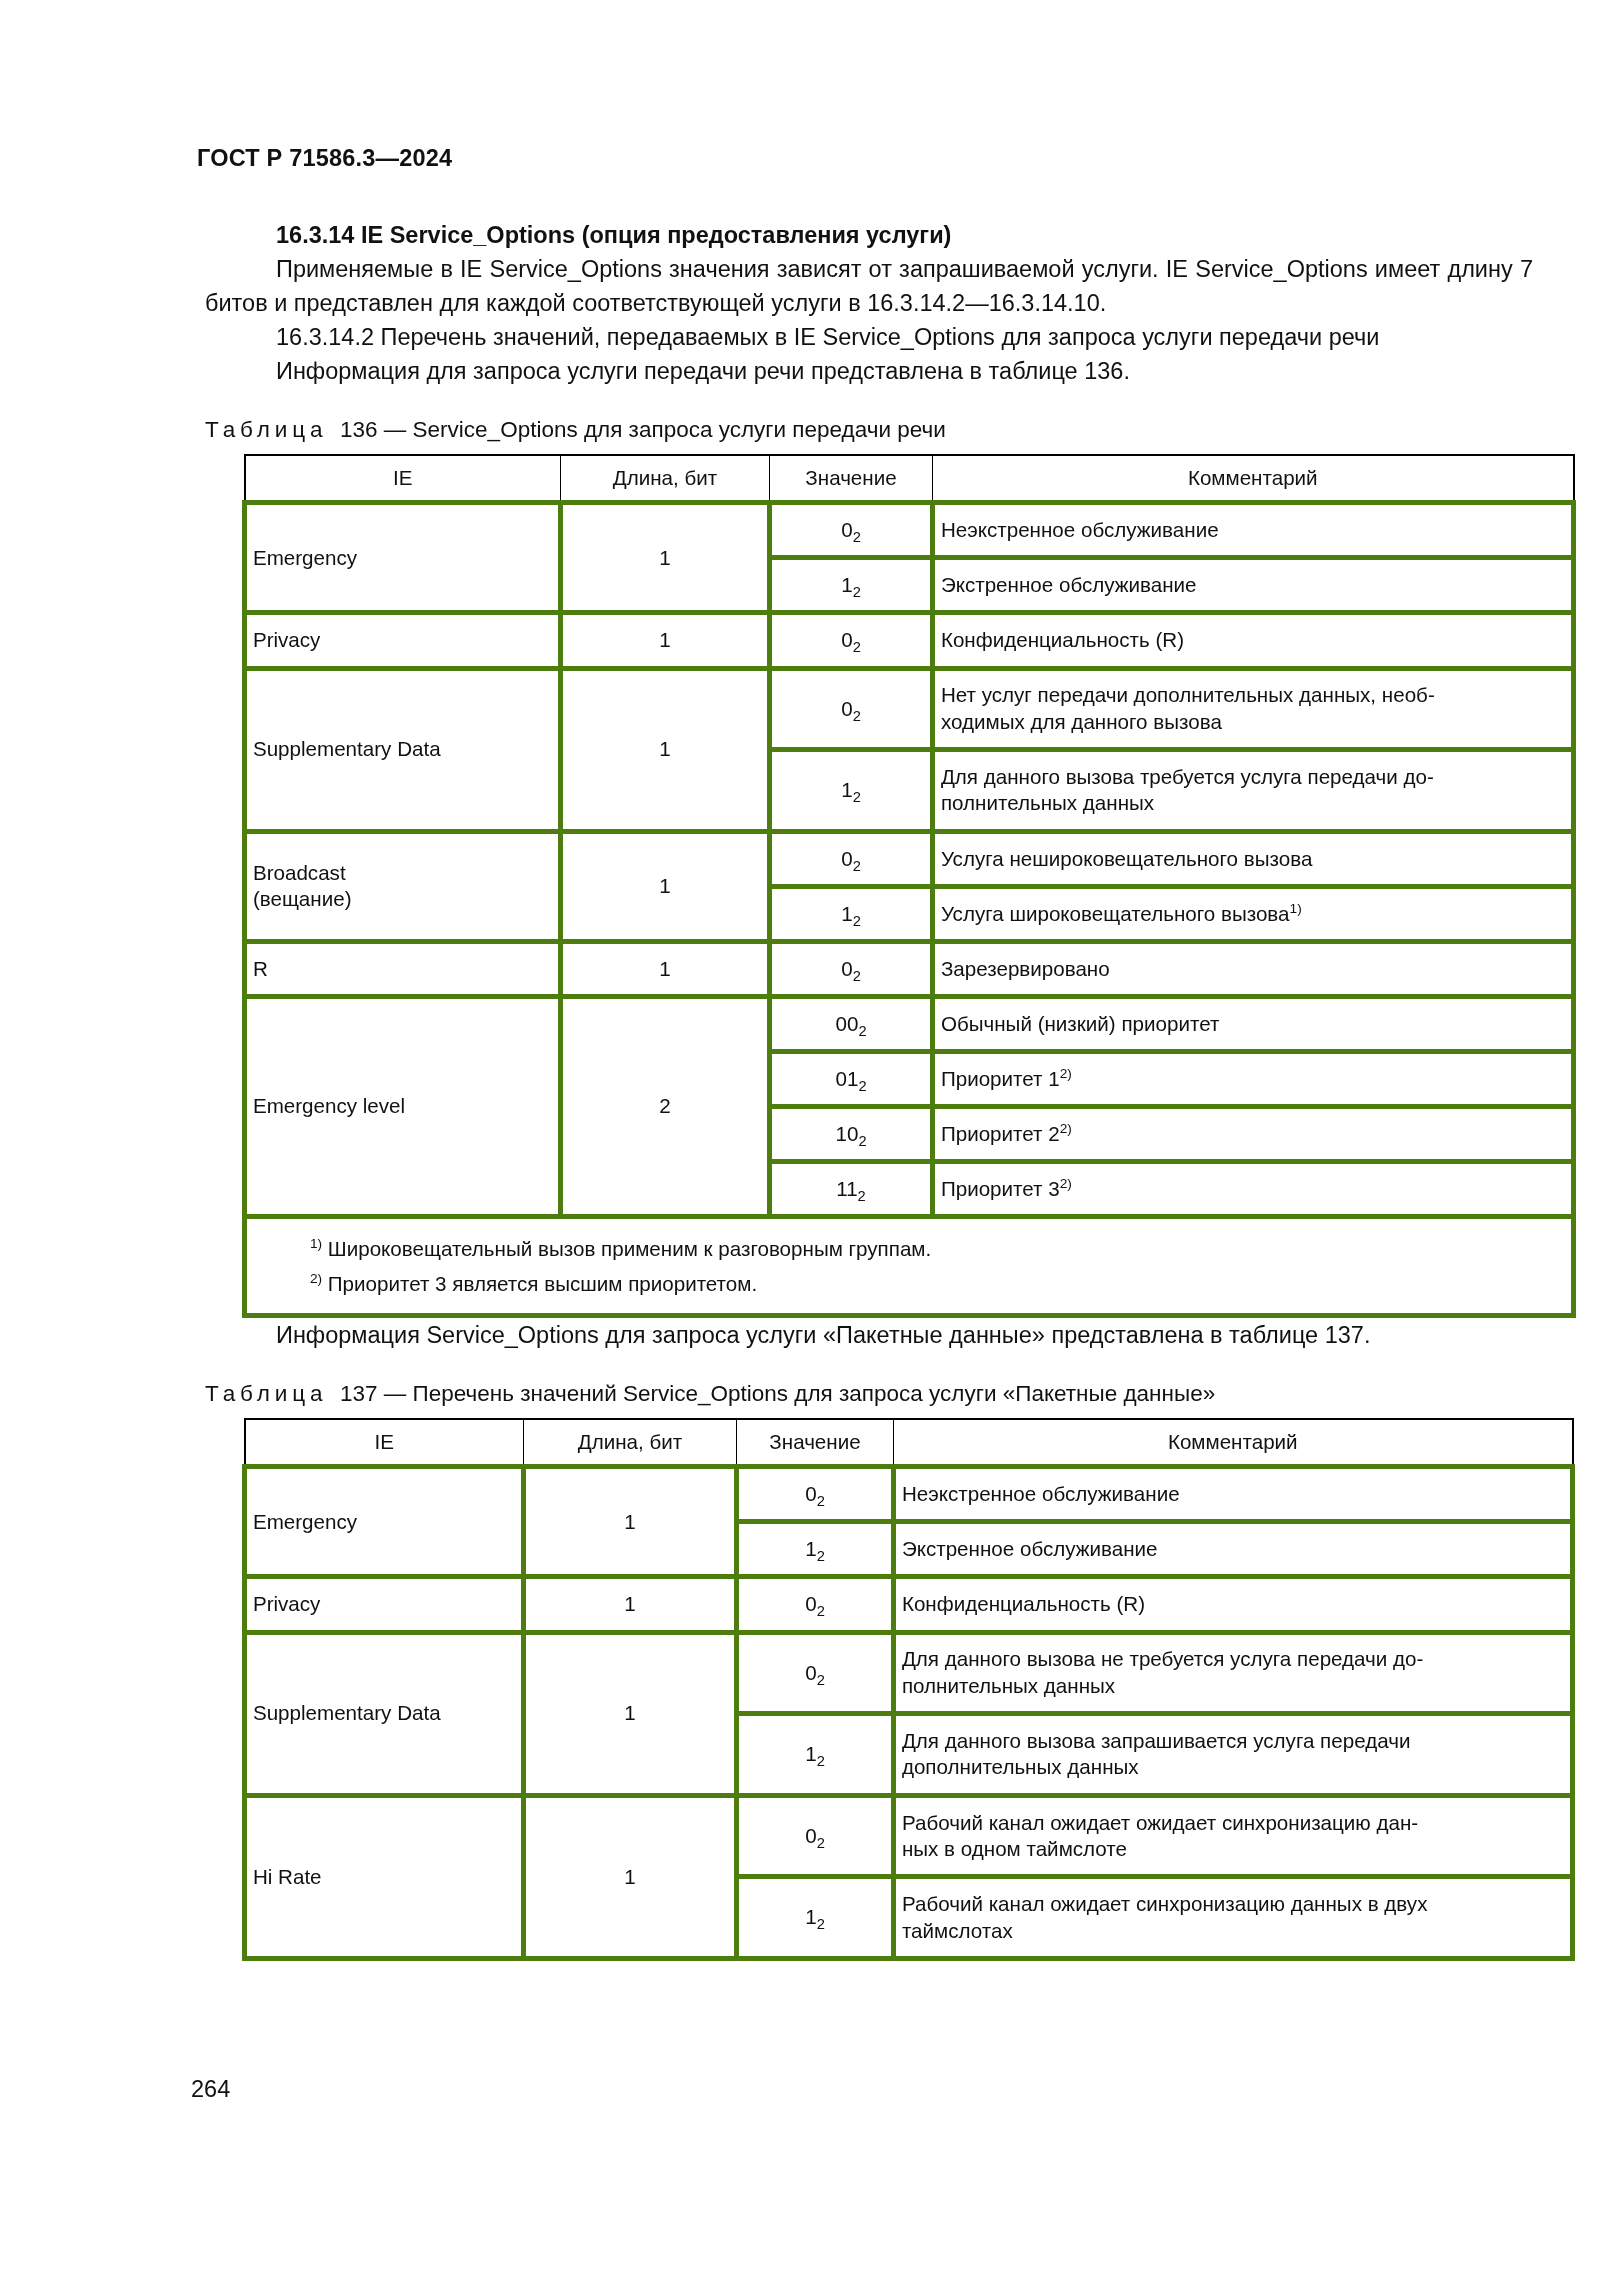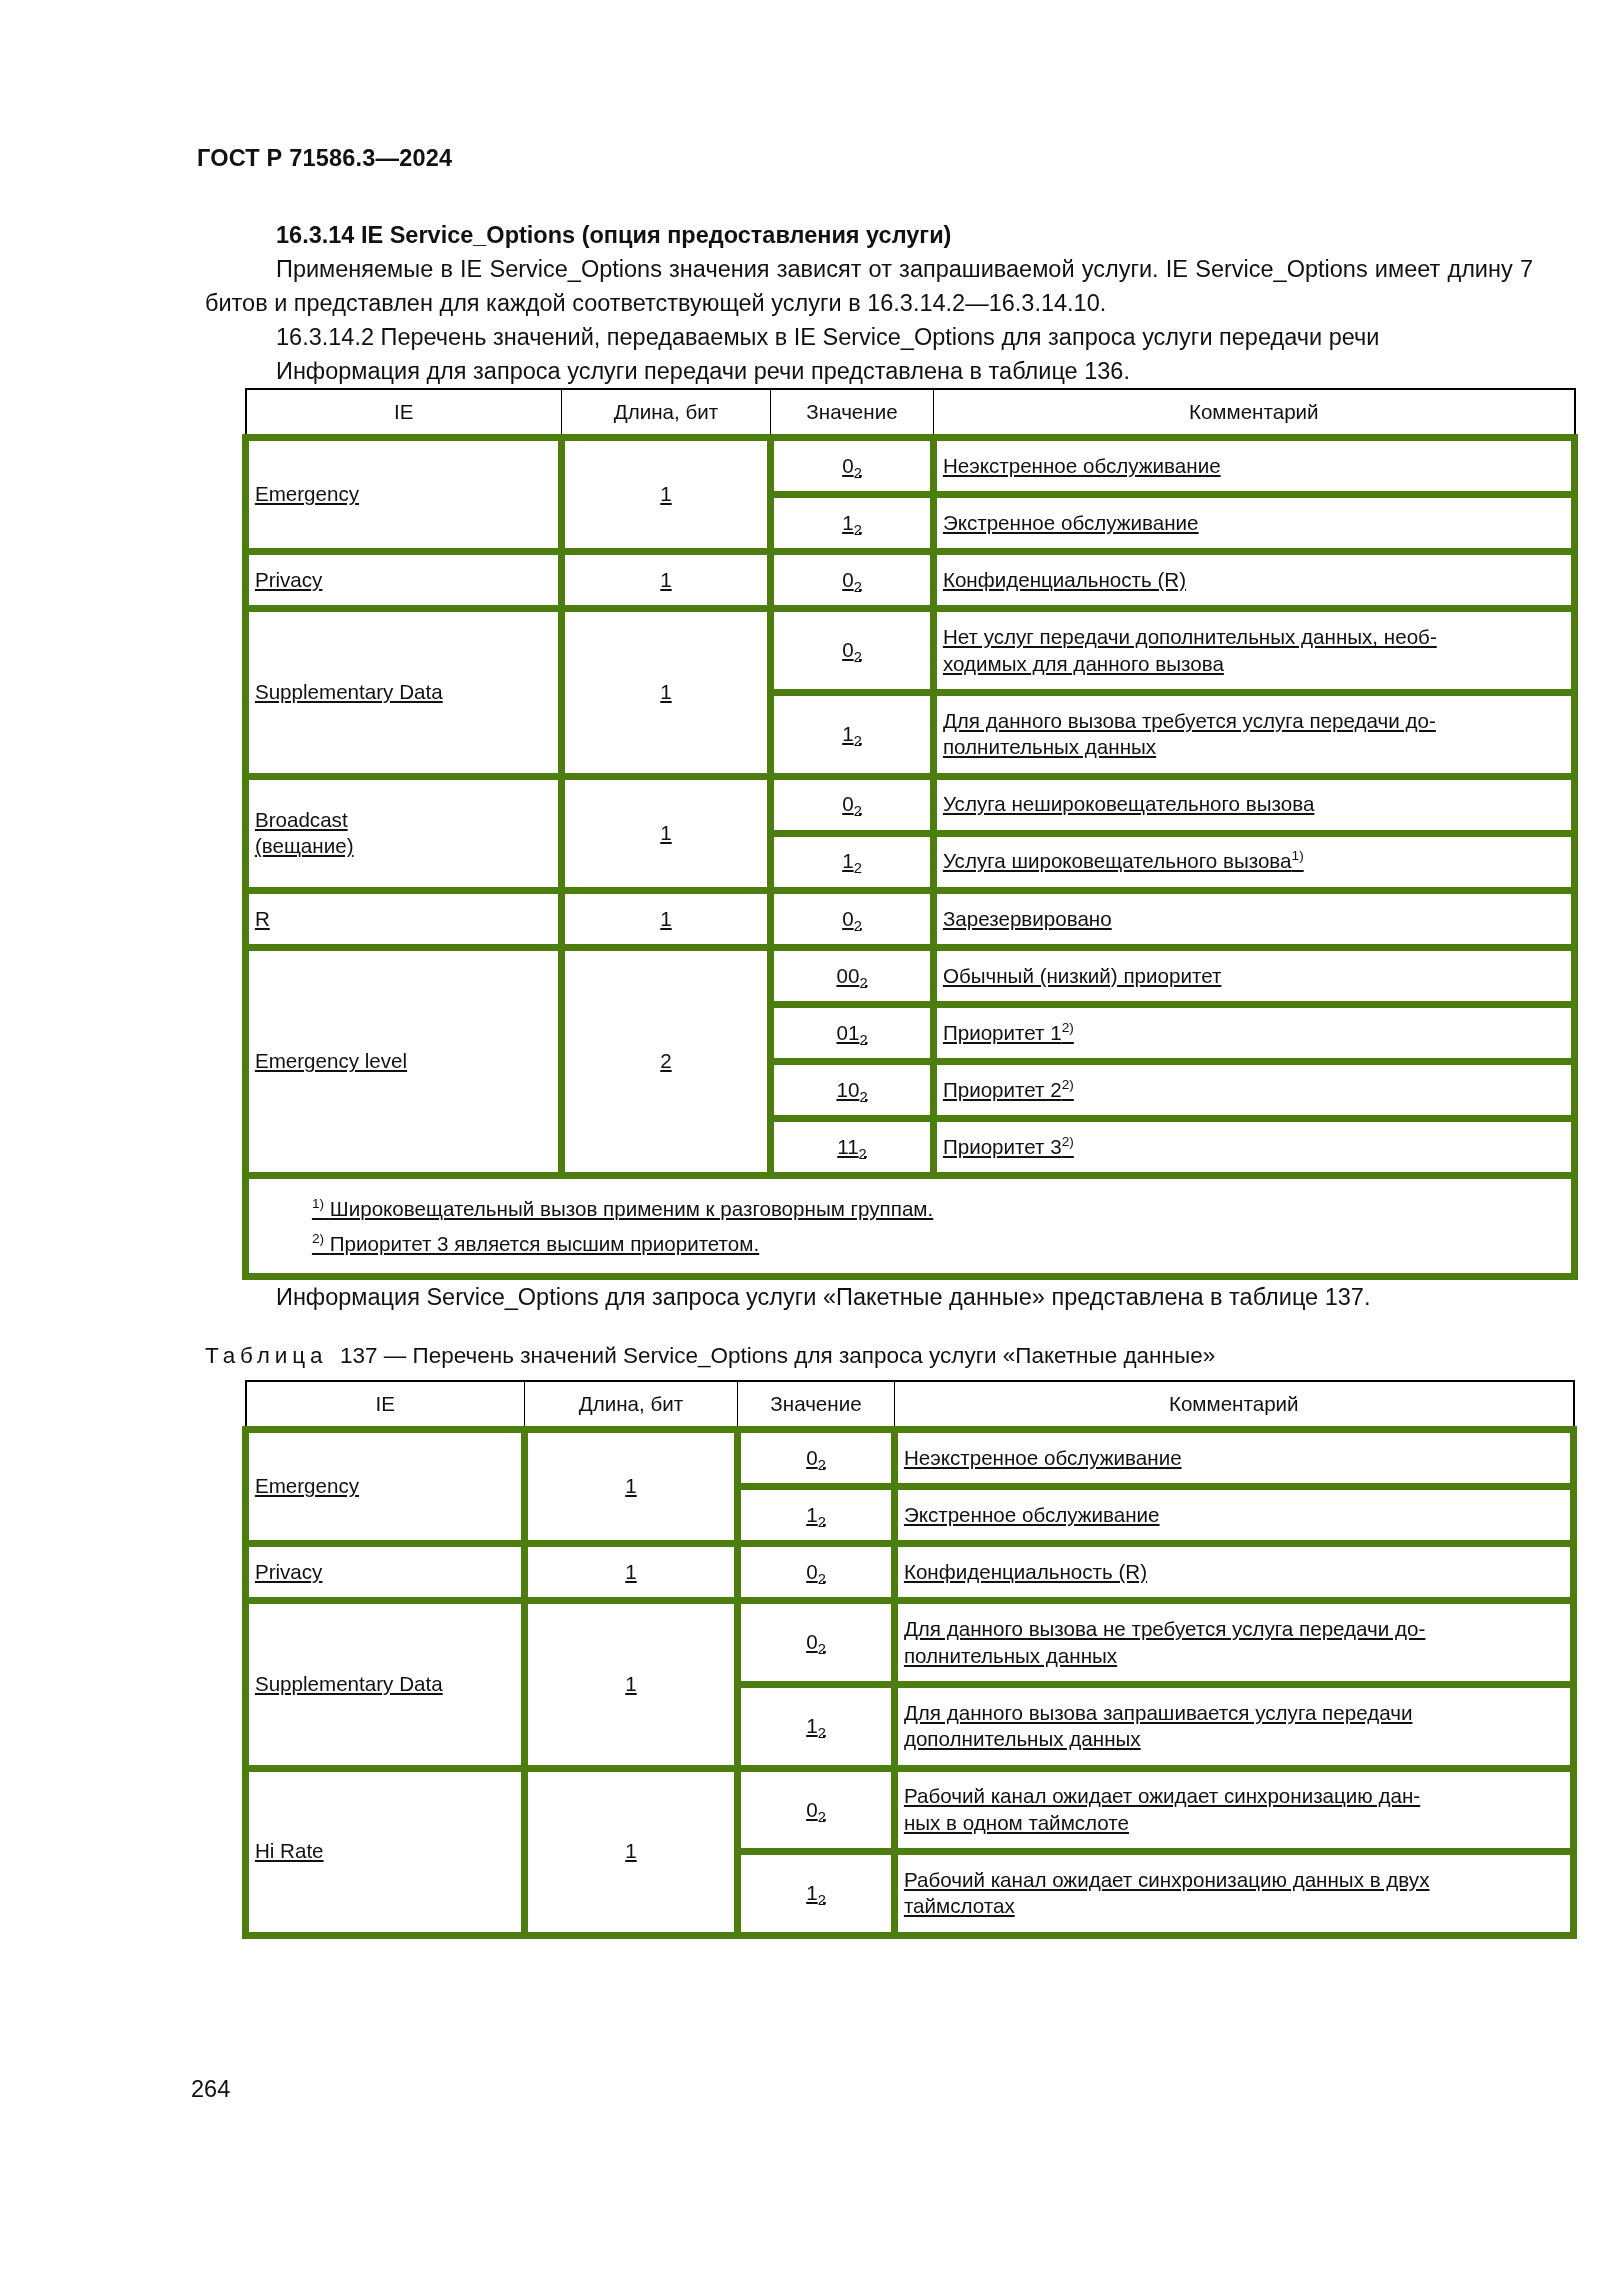--- a/index.html
+++ b/index.html
@@ -26,21 +26,21 @@
   table.gost{
     width:1328px;border-collapse:collapse;table-layout:fixed;
     font-size:20.6px;line-height:26.5px;border:2px solid #000;margin-left:37px;
   }
   table.gost th{
     border:1px solid #000;border-bottom:4.9px double #000;
     font-weight:normal;text-align:center;vertical-align:middle;
     padding:8.8px 5.9px;
   }
   table.gost td{
-    border:7px solid #4d7c0f;vertical-align:middle;padding:11.8px 5.9px;text-decoration:underline;
+    border:5px solid #4d7c0f;vertical-align:middle;padding:11.8px 5.9px;
   }
   td.ie{padding-left:13.7px;white-space:pre-line;}
   td.len{text-align:center;}
   td.val{text-align:center;}
   td.com{padding-left:13.7px;padding-right:9.8px;white-space:pre-line;}
   td.val sub{font-size:14.7px;line-height:0;}
   sup.p{font-size:13.7px;line-height:0;}
   td.footnotes{padding:13.7px 15.7px 15.7px 15.7px;}
   .fnline{text-indent:57px;line-height:35px;}
   .fnline sup{font-size:13.7px;line-height:0;}
@@ -53,20 +53,21 @@
 
 <div class="doc-header">ГОСТ Р 71586.3—2024</div>
 
 <div class="content">
 
   <p class="para bold">16.3.14 IE Service_Options (опция предоставления услуги)</p>
   <p class="para">Применяемые в IE Service_Options значения зависят от запрашиваемой услуги. IE Service_Options имеет длину 7 битов и представлен для каждой соответствующей услуги в 16.3.14.2—16.3.14.10.</p>
   <p class="para">16.3.14.2 Перечень значений, передаваемых в IE Service_Options для запроса услуги передачи речи</p>
   <p class="para">Информация для запроса услуги передачи речи представлена в таблице 136.</p>
 
+  <p class="caption"><span class="spaced">Таблица</span>&nbsp;&nbsp;<span>136 — Service_Options для запроса услуги передачи речи</span></p>
 
   <table class="gost">
     <colgroup>
       <col style="width:316px">
         <col style="width:209px">
         <col style="width:163px">
         <col style="width:641px">
     </colgroup>
     <tbody>
         <tr>

